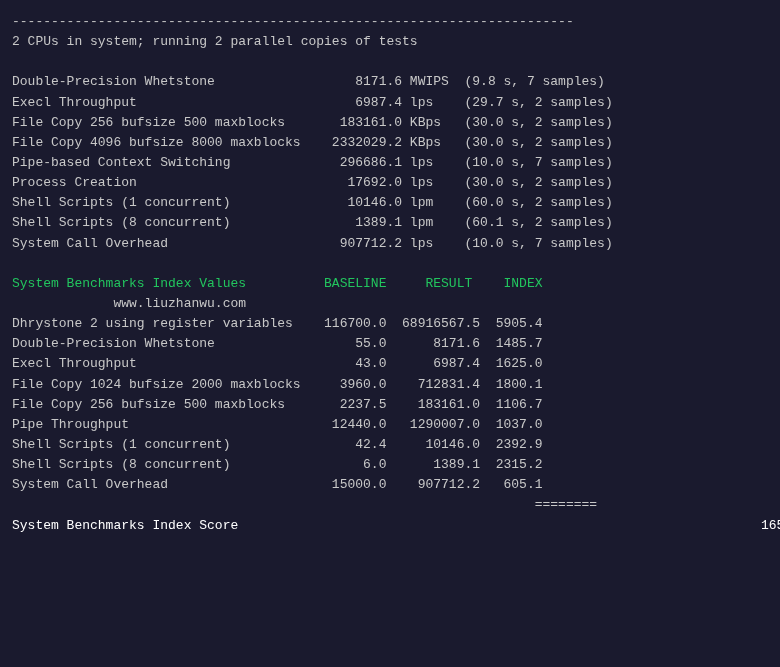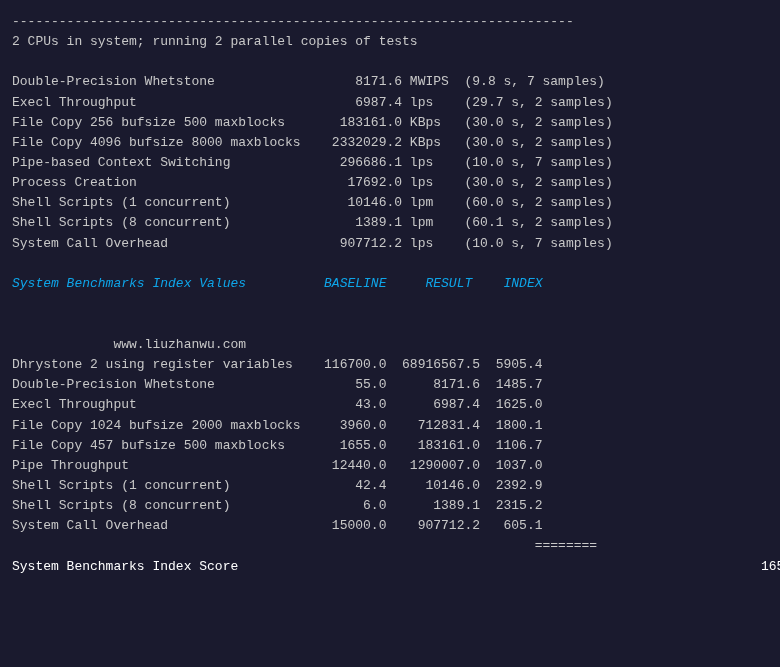--- a/index.html
+++ b/index.html
@@ -19,26 +19,24 @@
     .terminal {
       background-color: #1a1a2e;
       padding: 4px 0;
     }
     .line {
       white-space: pre;
       line-height: 1.55;
       color: #c8c8c8;
     }
     .section-title {
-      color: #0ea5e9;
-      font-style: italic;
+      color: #22c55e;
     }
     .watermark {
       color: #c8c8c8;
-      margin-top: 41px;
     }
     .separator {
       color: #c8c8c8;
     }
     .equals-line {
       color: #c8c8c8;
     }
     .score-line {
       color: #ffffff;
     }
@@ -64,21 +62,21 @@
     </div>
 
   <div class="line">&nbsp;</div>
   <div class="line section-title" id="index-header-line"><div style="position: relative; display: inline-block; width: 100%;"><span>System Benchmarks Index Values          BASELINE     RESULT    INDEX</span></div></div>
     <div class="line watermark" style="color: rgb(200, 200, 200);">             www.liuzhanwu.com</div>
     <div id="index-rows-container">
       <div class="line">Dhrystone 2 using register variables    116700.0  68916567.5  5905.4</div>
       <div class="line">Double-Precision Whetstone                  55.0      8171.6  1485.7</div>
       <div class="line">Execl Throughput                            43.0      6987.4  1625.0</div>
       <div class="line">File Copy 1024 bufsize 2000 maxblocks     3960.0    712831.4  1800.1</div>
-      <div class="line">File Copy 457 bufsize 500 maxblocks       1655.0    183161.0  1106.7</div>
+      <div class="line">File Copy 256 bufsize 500 maxblocks       2237.5    183161.0  1106.7</div>
       <div class="line">Pipe Throughput                          12440.0   1290007.0  1037.0</div>
       <div class="line">Shell Scripts (1 concurrent)                42.4     10146.0  2392.9</div>
       <div class="line">Shell Scripts (8 concurrent)                 6.0      1389.1  2315.2</div>
       <div class="line">System Call Overhead                     15000.0    907712.2   605.1</div>
     </div>
 
   <div class="line equals-line">                                                                   ========</div>
   <div class="line score-line" id="score-line">System Benchmarks Index Score                                                                   1652.1</div>
 
 </div>

